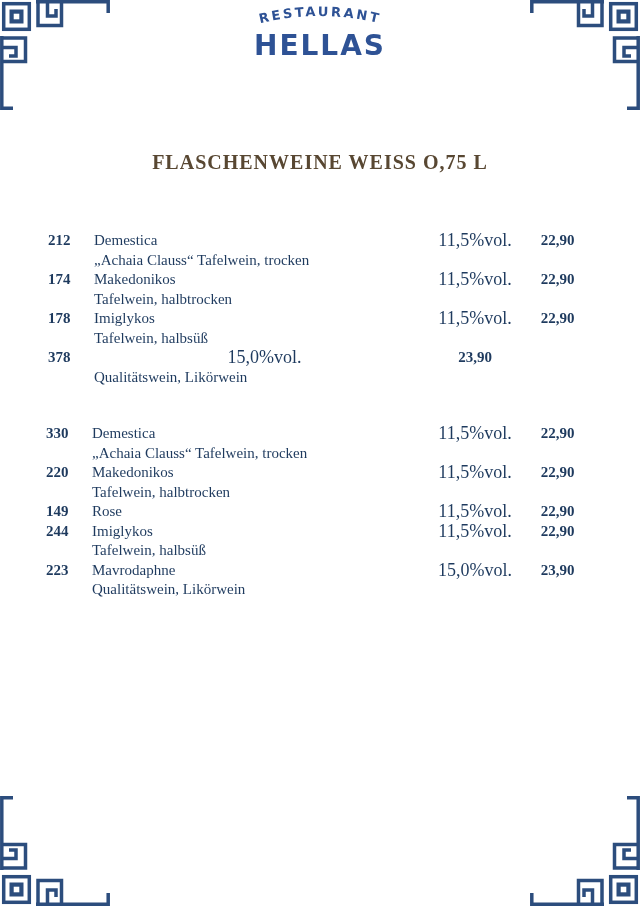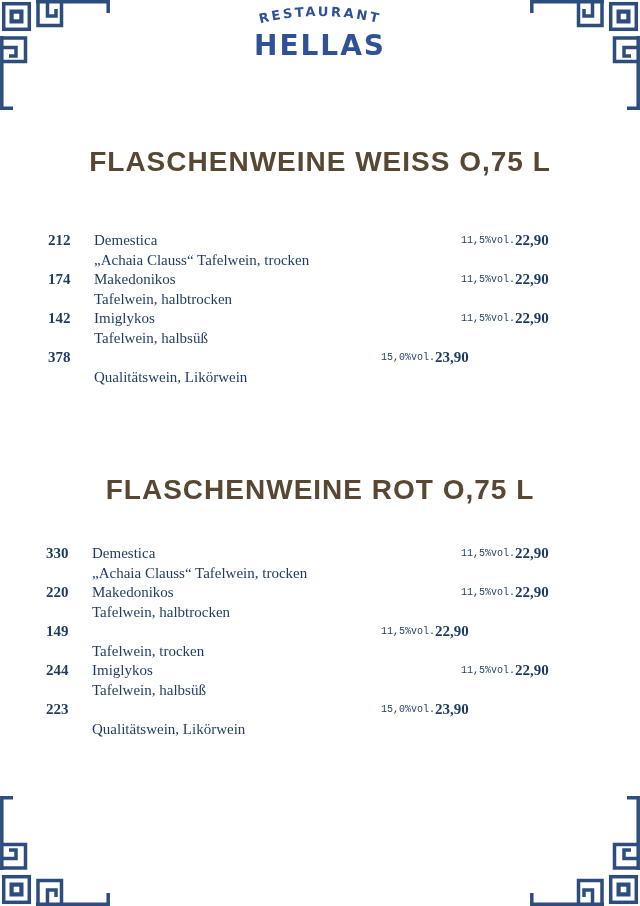--- a/index.html
+++ b/index.html
@@ -30,43 +30,43 @@
   
   .logo{display:block;margin:2px auto 0;}
   .logo text, .logo textPath{
     font-family:"DejaVu Sans", sans-serif;
     font-weight:bold;
     fill:var(--logo-blue);
   }
   
   .section-title{
     text-align:center;
-    font-size:28px;
+    font-size:20px;
     line-height:34px;
     font-weight:bold;
     letter-spacing:1px;
     color:var(--title-brown);
-    font-family:Liberation Sans, sans-serif;
+    font-family:Liberation Serif, serif;
   }
   section.menu-section:nth-of-type(1) .section-title{margin-top:83px;}
   section.menu-section:nth-of-type(2) .section-title{margin-top:86px;}
   section.menu-section:nth-of-type(1) .items{margin-top:52px;padding-left:48px;}
   section.menu-section:nth-of-type(2) .items{margin-top:37px;}
   
   .items{padding:0 40px 0 46px;}
   .item{
     display:grid;
     grid-template-columns:46px 1fr 80px 85px;
     font-size:15px;
     line-height:19.5px;
   }
   .item .num{font-weight:bold;}
   .item .name{font-weight:normal;}
-  .item .alc{text-align:right;font-size:10px;font-family:Liberation Mono, monospace;}
-  .item .price{text-align:left;font-weight:bold;}
+  .item .alc{text-align:center;font-size:18px;}
+  .item .price{text-align:center;font-weight:bold;}
   .item .desc{grid-column:2 / 5;}
 </style>
 </head>
 <body>
 
 <svg width="0" height="0" style="position:absolute">
   <defs>
     <g id="greek-key" fill="none" stroke="#2c4d7d" stroke-width="3.5">
       <rect x="3.7" y="3.7" width="25.6" height="25.6"></rect>
       <rect x="11.6" y="11.6" width="9.8" height="9.8" stroke-width="4.2"></rect>
@@ -123,72 +123,72 @@
 
   <div class="item">
     <span class="num">174</span>
     <span class="name">Makedonikos</span>
     <span class="alc">11,5%vol.</span>
     <span class="price">22,90</span>
     <span class="desc">Tafelwein, halbtrocken</span>
   </div>
 
   <div class="item">
-    <span class="num">142</span>
+    <span class="num">178</span>
     <span class="name">Imiglykos</span>
     <span class="alc">11,5%vol.</span>
     <span class="price">22,90</span>
     <span class="desc">Tafelwein, halbsüß</span>
   </div>
 
   <div class="item">
     <span class="num">378</span>
     <span class="alc">15,0%vol.</span>
     <span class="price">23,90</span>
     <span class="desc">Qualitätswein, Likörwein</span>
   </div>
 </div>
   </section>
 
   <section class="menu-section">
-    <h2 class="section-title">FLASCHENWEINE ROT O,75 L</h2>
     <div class="items">
   <div class="item">
     <span class="num">330</span>
     <span class="name">Demestica</span>
     <span class="alc">11,5%vol.</span>
     <span class="price">22,90</span>
     <span class="desc">„Achaia Clauss“ Tafelwein, trocken</span>
   </div>
 
   <div class="item">
     <span class="num">220</span>
     <span class="name">Makedonikos</span>
     <span class="alc">11,5%vol.</span>
     <span class="price">22,90</span>
     <span class="desc">Tafelwein, halbtrocken</span>
   </div>
 
   <div class="item">
     <span class="num">149</span>
+    <span class="name">Rose</span>
     <span class="alc">11,5%vol.</span>
     <span class="price">22,90</span>
-    <span class="desc">Tafelwein, trocken</span>
   </div>
 
   <div class="item">
     <span class="num">244</span>
     <span class="name">Imiglykos</span>
     <span class="alc">11,5%vol.</span>
     <span class="price">22,90</span>
     <span class="desc">Tafelwein, halbsüß</span>
   </div>
 
   <div class="item">
     <span class="num">223</span>
+    <span class="name">Mavrodaphne</span>
     <span class="alc">15,0%vol.</span>
     <span class="price">23,90</span>
     <span class="desc">Qualitätswein, Likörwein</span>
   </div>
 </div>
   </section>
 </main>
 </div>
 
 </body></html>

